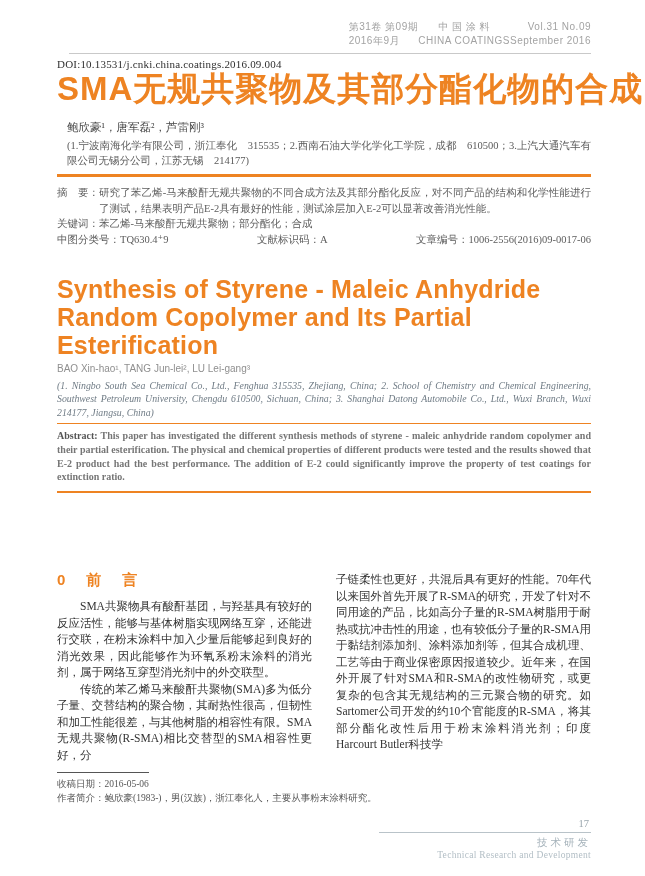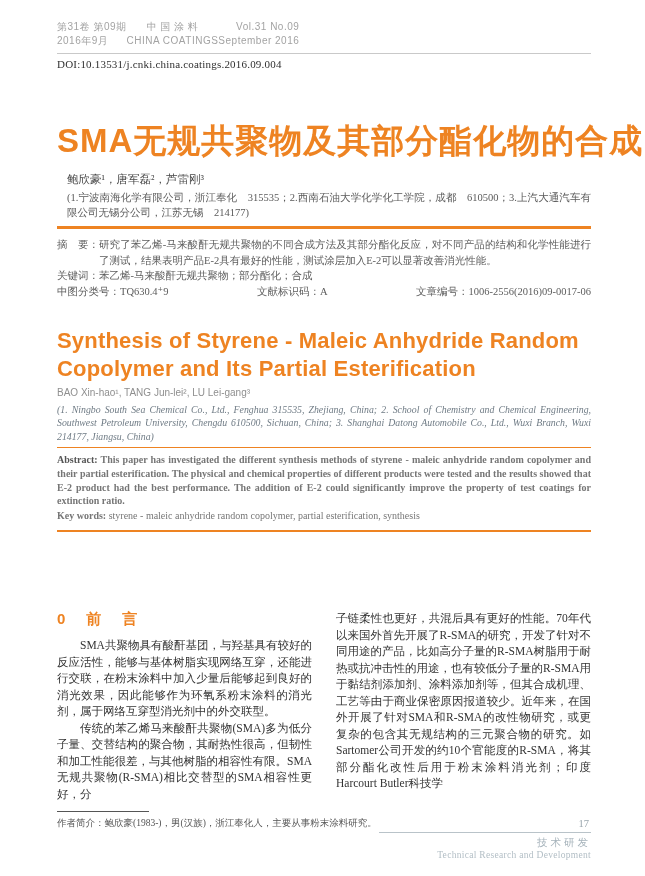--- a/index.html
+++ b/index.html
@@ -7,32 +7,31 @@
   .page {
     position:relative; width:645px; height:876px; margin:0 auto;
     background:#ffffff; overflow:hidden;
     font-family:"Liberation Serif","DejaVu Serif",serif;
     color:#3c3c3c;
   }
   .content { padding:20px 54px 0 57px; }
 
   
   .masthead {
-    display:flex; justify-content:flex-start; align-items:flex-start;
+    display:flex; justify-content:flex-end; align-items:flex-start;
     border-bottom:1px solid #c9c9c9; padding-bottom:5px;
     font-family:"Liberation Sans","DejaVu Sans",sans-serif;
-    font-size:10px; line-height:14px; color:#a3a3a3; letter-spacing:0.5px;
+    font-size:10px; line-height:14px; color:#a3a3a3; letter-spacing:0.5px;margin-left:12px;
   }
   .masthead .col-c { text-align:center; }
   .masthead .col-r { text-align:right; }
   .doi { margin-top:4px; font-size:11px; color:#2f2f2f; letter-spacing:0.2px; }
 
   
   .cn-title {
-    margin-top:52px;
     font-family:"Liberation Sans","DejaVu Sans",sans-serif;
     font-weight:bold; font-size:33px; line-height:38px;
     color:#ee8322; letter-spacing:1px; white-space:nowrap;
   }
   .cn-authors { margin-top:12px; font-size:11.5px; color:#4a4a4a; padding-left:10px; }
   .cn-affil {
     margin-top:3px; font-size:10.5px; line-height:15px; color:#5a5a5a;
     padding-left:10px; text-align:justify;
   }
   .rule-thick { height:3px; background:#ee8322; margin-top:6px; }
@@ -42,21 +41,21 @@
   .cn-abstract .row { display:flex; }
   .cn-abstract .lbl { flex:0 0 auto; white-space:nowrap; }
   .cn-abstract .txt { flex:1 1 auto; text-align:justify; }
   .cn-meta { display:flex; justify-content:space-between; margin-top:1px;
              font-size:10.5px; color:#5c5c5c; }
 
   
   .en-title {
     margin-top:28px;
     font-family:"Liberation Sans","DejaVu Sans",sans-serif;
-    font-weight:bold; font-size:22px; line-height:28px; color:#ee8322;
+    font-weight:bold; font-size:25px; line-height:28px; color:#ee8322;
     letter-spacing:0.2px;
   }
   .en-authors { margin-top:4px; font-size:10px; color:#8f8f8f;
                 font-family:"Liberation Sans","DejaVu Sans",sans-serif; }
   .en-affil { margin-top:5px; font-style:italic; font-size:9.8px; line-height:13.5px;
               color:#6f7b85; text-align:justify; }
   .rule-thin { height:1px; background:#ee8322; margin-top:4px; }
   .en-abstract { margin-top:5px; font-size:10px; line-height:13.8px; color:#767676;
                  text-align:justify;font-weight:bold; }
   .en-abstract b { color:#555; }
@@ -133,33 +132,30 @@
 
     <h2 class="en-title">Synthesis of Styrene - Maleic Anhydride Random Copolymer and Its Partial Esterification</h2>
     <div class="en-authors">BAO Xin-hao¹, TANG Jun-lei², LU Lei-gang³</div>
     <div class="en-affil">(1. Ningbo South Sea Chemical Co., Ltd., Fenghua 315535, Zhejiang, China; 2. School of Chemistry and Chemical Engineering, Southwest Petroleum University, Chengdu 610500, Sichuan, China; 3. Shanghai Datong Automobile Co., Ltd., Wuxi Branch, Wuxi 214177, Jiangsu, China)</div>
     <div class="rule-thin"></div>
 
     <p class="en-abstract">
       <b>Abstract:</b>
       <span>This paper has investigated the different synthesis methods of styrene - maleic anhydride random copolymer and their partial esterification. The physical and chemical properties of different products were tested and the results showed that E-2 product had the best performance. The addition of E-2 could significantly improve the property of test coatings for extinction ratio.</span>
     </p>
-    <p class="en-keywords">
-      <b>Key words:</b>
-      <span>styrene - maleic anhydride random copolymer, partial esterification, synthesis</span>
-    </p>
     <div class="rule-mid"></div>
 
     <div class="body-columns">
       <div class="bcol">
         <div class="sec-heading">0　前　言</div>
         <p class="bpara indent">SMA共聚物具有酸酐基团，与羟基具有较好的反应活性，能够与基体树脂实现网络互穿，还能进行交联，在粉末涂料中加入少量后能够起到良好的消光效果，因此能够作为环氧系粉末涂料的消光剂，属于网络互穿型消光剂中的外交联型。</p>
         <p class="bpara indent">传统的苯乙烯马来酸酐共聚物(SMA)多为低分子量、交替结构的聚合物，其耐热性很高，但韧性和加工性能很差，与其他树脂的相容性有限。SMA无规共聚物(R-SMA)相比交替型的SMA相容性更好，分</p>
         <div class="footnote">
           <div class="footnote-rule"></div>
+          <div class="fline">收稿日期：2016-05-06</div>
           <div class="fline">作者简介：鲍欣豪(1983-)，男(汉族)，浙江奉化人，主要从事粉末涂料研究。</div>
         </div>
       </div>
       <div class="bcol">
         <p class="bpara">子链柔性也更好，共混后具有更好的性能。70年代以来国外首先开展了R-SMA的研究，开发了针对不同用途的产品，比如高分子量的R-SMA树脂用于耐热或抗冲击性的用途，也有较低分子量的R-SMA用于黏结剂添加剂、涂料添加剂等，但其合成机理、工艺等由于商业保密原因报道较少。近年来，在国外开展了针对SMA和R-SMA的改性物研究，或更复杂的包含其无规结构的三元聚合物的研究。如Sartomer公司开发的约10个官能度的R-SMA，将其部分酯化改性后用于粉末涂料消光剂；印度Harcourt Butler科技学</p>
       </div>
     </div>
 
   </div>
 

